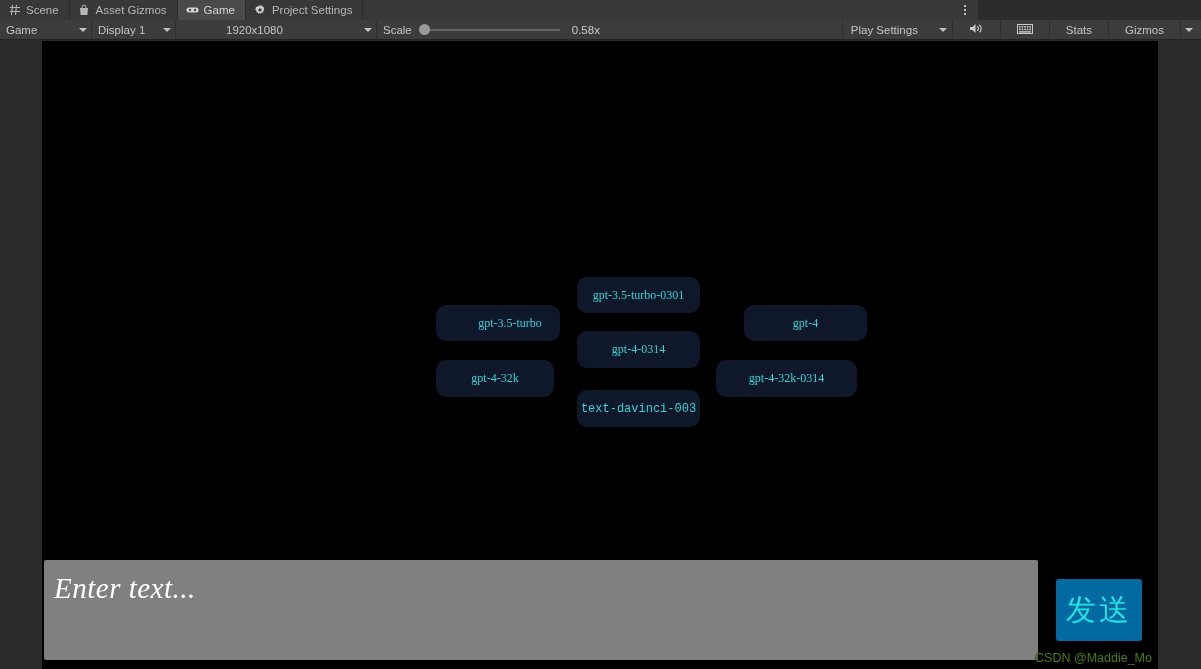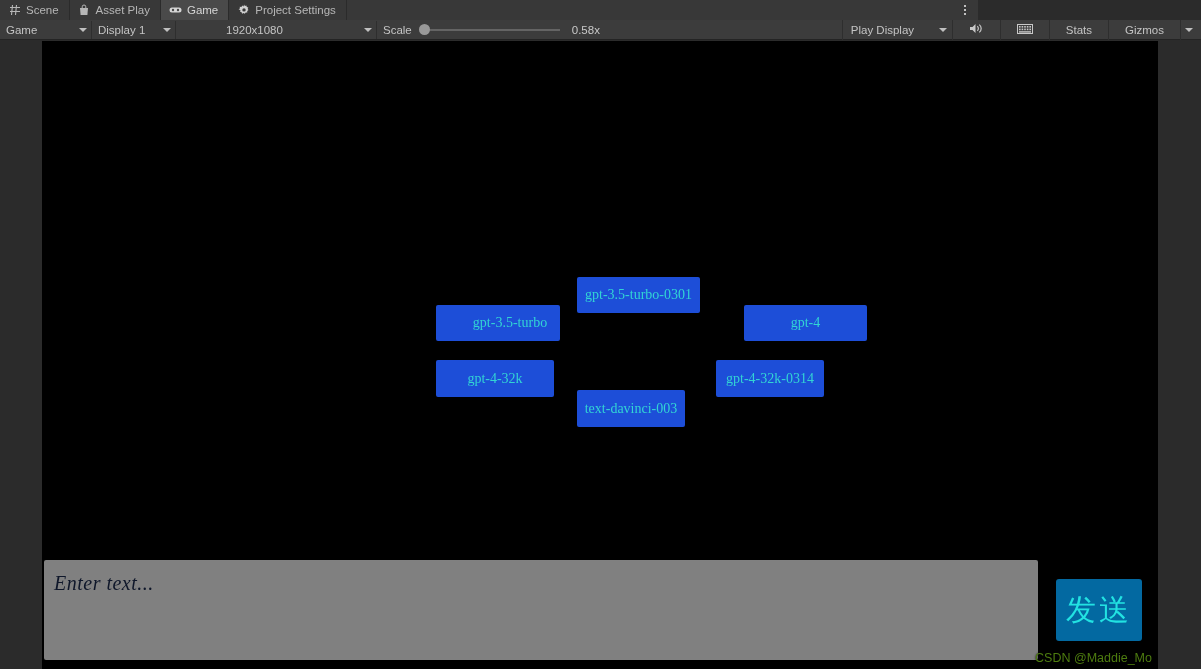--- a/index.html
+++ b/index.html
@@ -75,34 +75,34 @@
   
   .gameview {
     position: absolute; left: 0; top: 41px; width: 1201px; height: 628px;
     background: #2b2b2b;
   }
   .render {
     position: absolute; left: 42px; top: 0px; width: 1116px; height: 628px;
     background: #000000; overflow: hidden;
   }
   .gbtn {
-    position: absolute; background: #1d4ed8;
+    position: absolute; background: #0f172a;
     display: flex; align-items: center; justify-content: center;
     font-family: "Liberation Serif", serif;
-    color: #32d4d4; font-size: 14px; border-radius: 2px;
+    color: #32d4d4; font-size: 12px; border-radius: 10px;
     cursor: default; user-select: none;
   }
   .inputpanel {
     position: absolute; left: 2px; bottom: 9px; width: 994px; height: 100px;
     background: #808080; border-radius: 2px;
   }
   .placeholder {
     position: absolute; left: 10px; top: 12px;
     font-family: "Liberation Serif", serif; font-style: italic;
-    font-size: 20px; color: #0f172a; letter-spacing: .5px;
+    font-size: 29px; color: #ffffff; letter-spacing: .5px;
   }
   .sendbtn {
     position: absolute; right: 16px; bottom: 28px; width: 86px; height: 62px;
     background: #0369a1; border-radius: 3px;
     display: flex; align-items: center; justify-content: center;
     color: #22e2e2; font-size: 30px;
     font-family: "DejaVu Sans", sans-serif;
     letter-spacing: 3px; cursor: default; user-select: none;
   }
   .watermark {
@@ -130,21 +130,21 @@
       <span>Scene</span>
     </div>
 
     <div class="tab">
       <span class="ticon">
         <svg width="12" height="12" viewBox="0 0 12 12">
           <path d="M2 4 H10 L9.4 11 H2.6 Z" fill="#b6b6b6"></path>
           <path d="M4.2 4.2 V2.8 a1.8 1.8 0 0 1 3.6 0 V4.2" fill="none" stroke="#b6b6b6" stroke-width="1"></path>
         </svg>
       </span>
-      <span>Asset Play</span>
+      <span>Asset Gizmos</span>
     </div>
 
     <div class="tab active">
       <span class="ticon">
         <svg width="13" height="12" viewBox="0 0 13 12">
           <rect x="0.5" y="3.5" width="12" height="5" rx="2.5" fill="#d6d6d6"></rect>
           <circle cx="4" cy="6" r="1.2" fill="#4a4a4a"></circle>
           <circle cx="9" cy="6" r="1.2" fill="#4a4a4a"></circle>
         </svg>
       </span>
@@ -191,21 +191,21 @@
       <span class="tb-label">Scale</span>
       <span class="slider-track">
         <span class="slider-knob"></span>
       </span>
       <span class="scale-val">0.58x</span>
     </div>
 
     <div class="tb-right">
 
       <div class="tb-btn wide">
-        <span>Play Display</span>
+        <span>Play Settings</span>
         <span class="caret"></span>
       </div>
 
       <div class="tb-btn">
         <span>
           <svg width="15" height="13" viewBox="0 0 15 13">
             <path d="M1 5 H3.5 L6.5 2 V11 L3.5 8 H1 Z" fill="#c8c8c8"></path>
             <path d="M8.3 4.2 a3 3 0 0 1 0 4.6" stroke="#c8c8c8" stroke-width="1.2" fill="none"></path>
             <path d="M10.3 2.6 a5 5 0 0 1 0 7.8" stroke="#c8c8c8" stroke-width="1.2" fill="none"></path>
           </svg>
@@ -252,27 +252,30 @@
 
       <div class="gbtn" style="left: 394px; top: 264px; width: 124px; height: 36px; padding-left: 24px;">
           <span>gpt-3.5-turbo</span>
         </div>
         <div class="gbtn" style="left: 535px; top: 236px; width: 123px; height: 36px;">
           <span>gpt-3.5-turbo-0301</span>
         </div>
         <div class="gbtn" style="left: 674px; top: 264px; width: 123px; height: 36px; margin-left: 28px;">
           <span>gpt-4</span>
         </div>
+        <div class="gbtn" style="left: 535px; top: 290px; width: 123px; height: 37px;">
+          <span>gpt-4-0314</span>
+        </div>
         <div class="gbtn" style="left: 394px; top: 319px; width: 118px; height: 37px;">
           <span>gpt-4-32k</span>
         </div>
-        <div class="gbtn" style="left: 674px; top: 319px; width: 108px; height: 37px;">
+        <div class="gbtn" style="left: 674px; top: 319px; width: 141px; height: 37px;">
           <span>gpt-4-32k-0314</span>
         </div>
-        <div class="gbtn" style="left: 535px; top: 349px; width: 108px; height: 37px;">
+        <div class="gbtn" style="left: 535px; top: 349px; width: 123px; height: 37px; font-family: Liberation Mono, monospace;">
           <span>text-davinci-003</span>
         </div>
         <div class="inputpanel">
         <div class="placeholder">Enter text...</div>
       </div>
 
       <div class="sendbtn">发送</div>
 
       <div class="watermark">CSDN @Maddie_Mo</div>
     </div>

